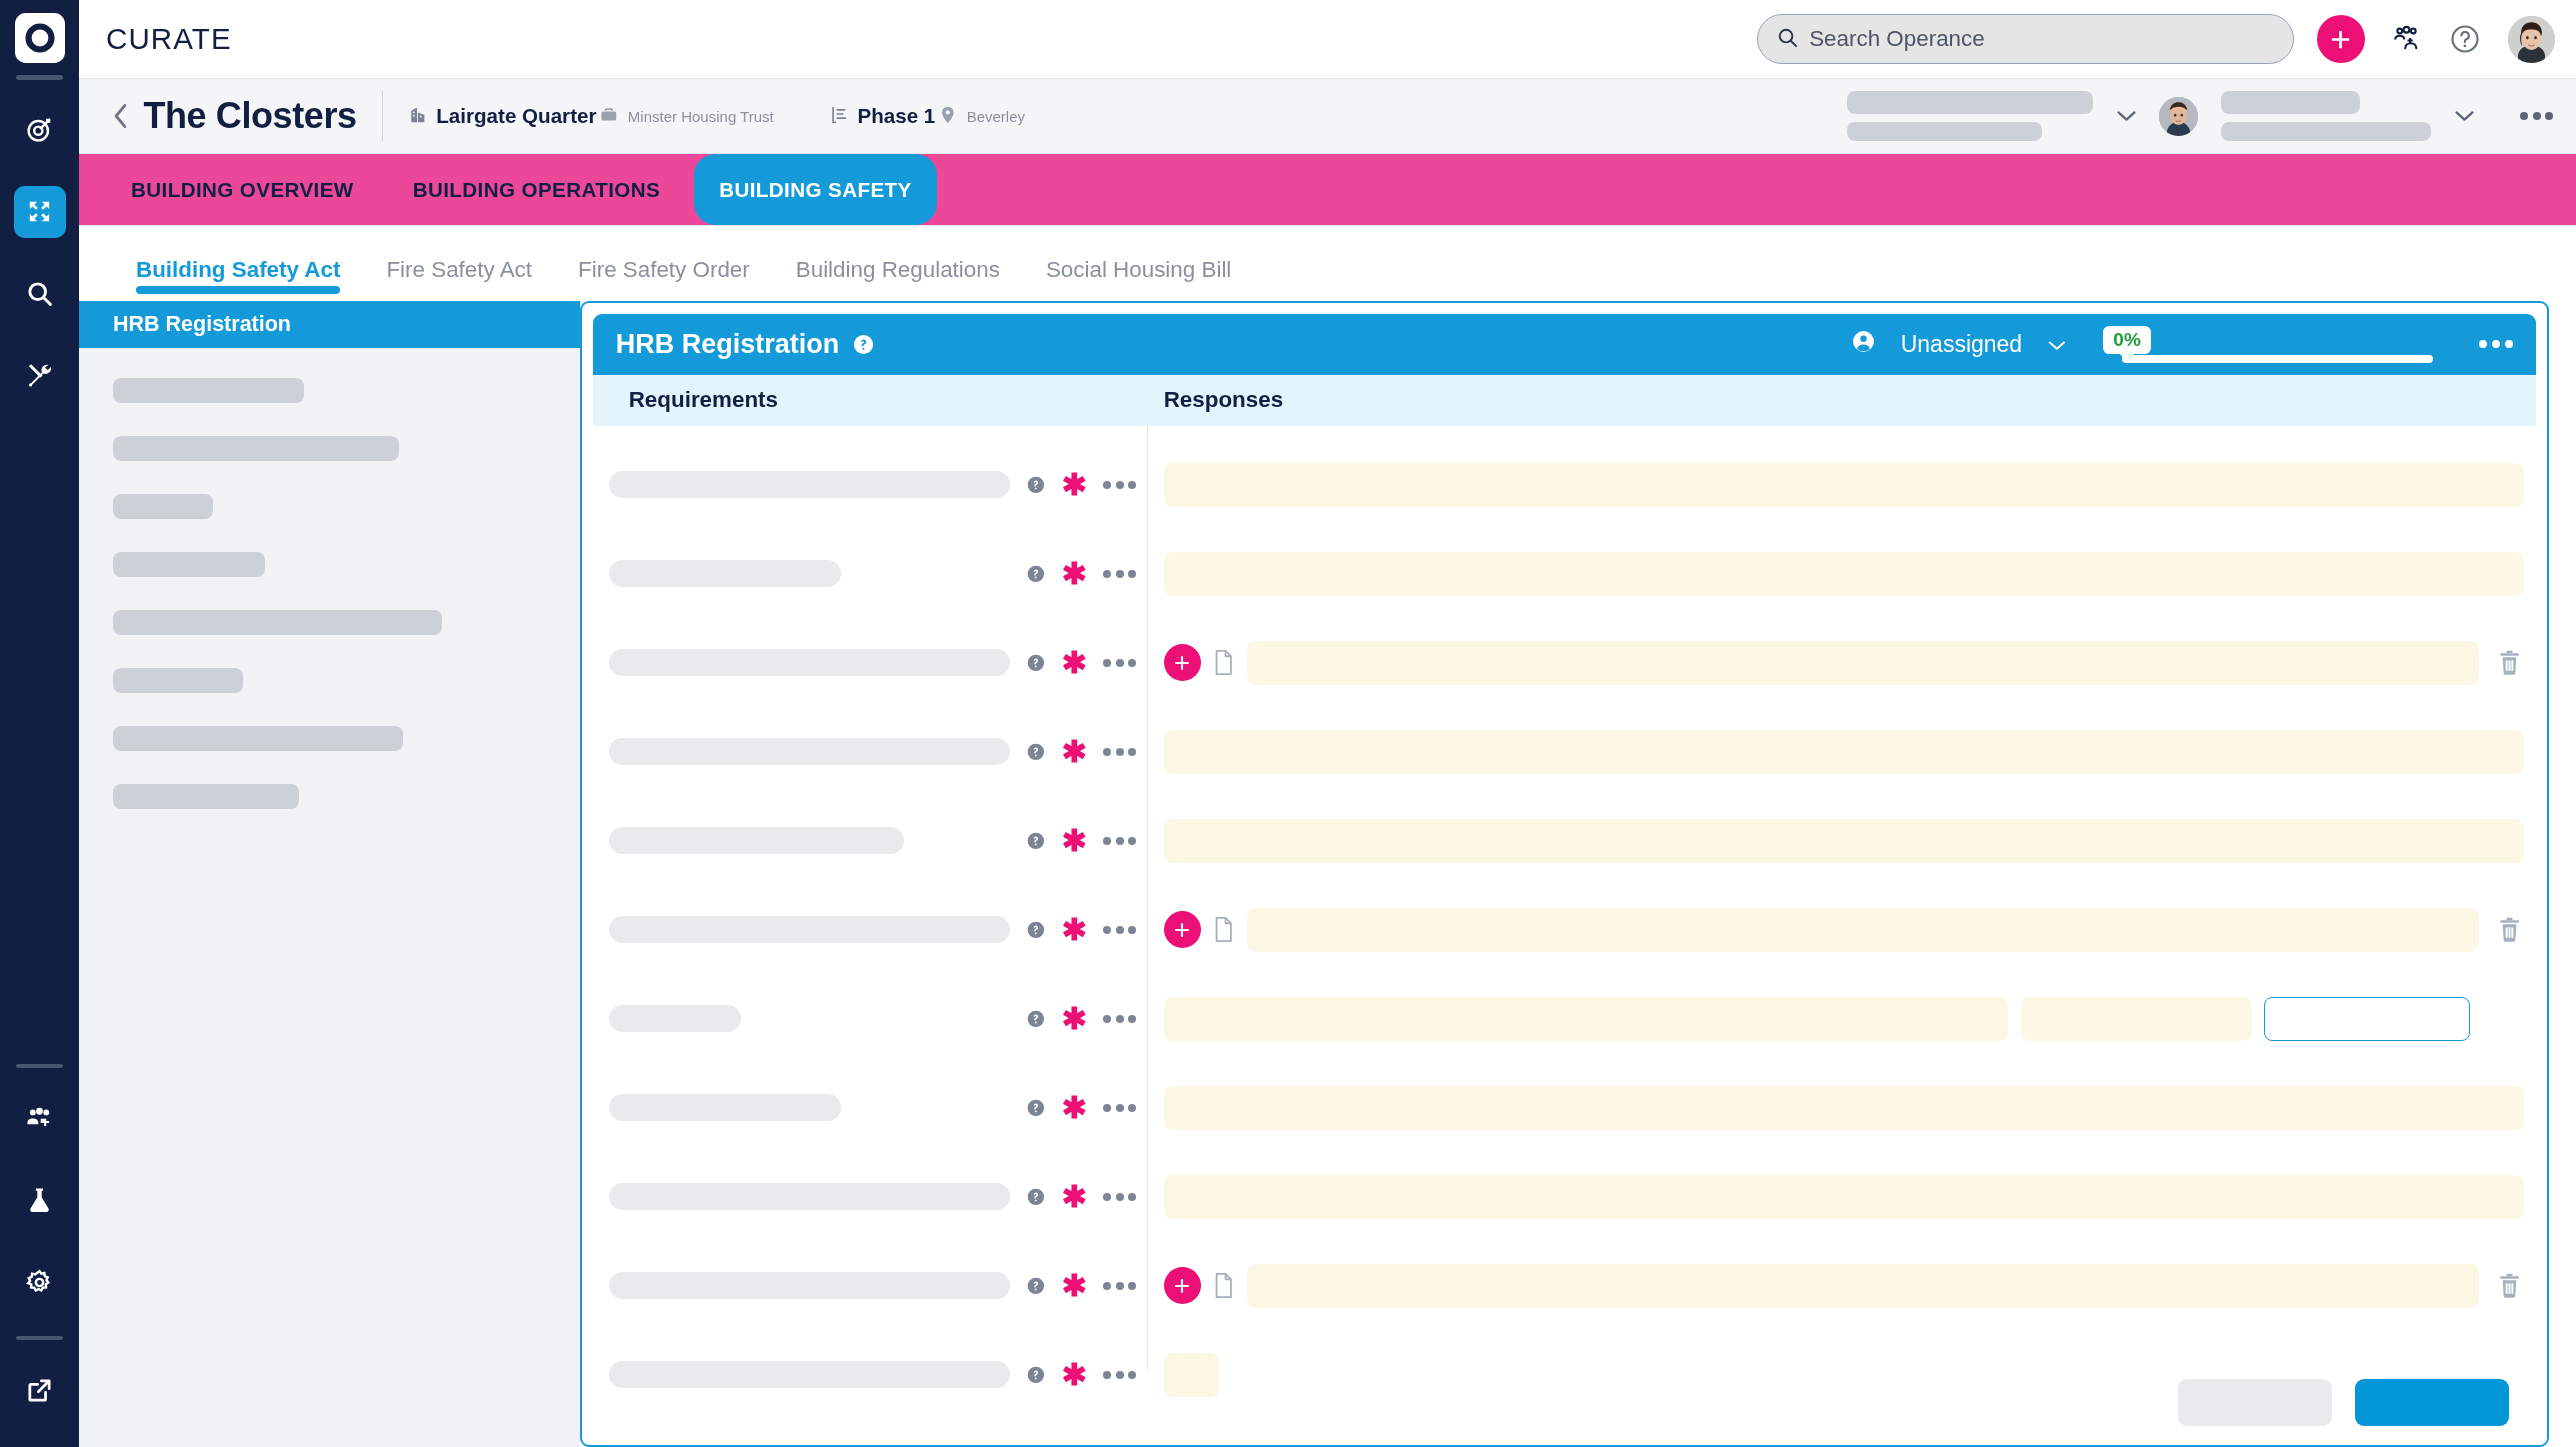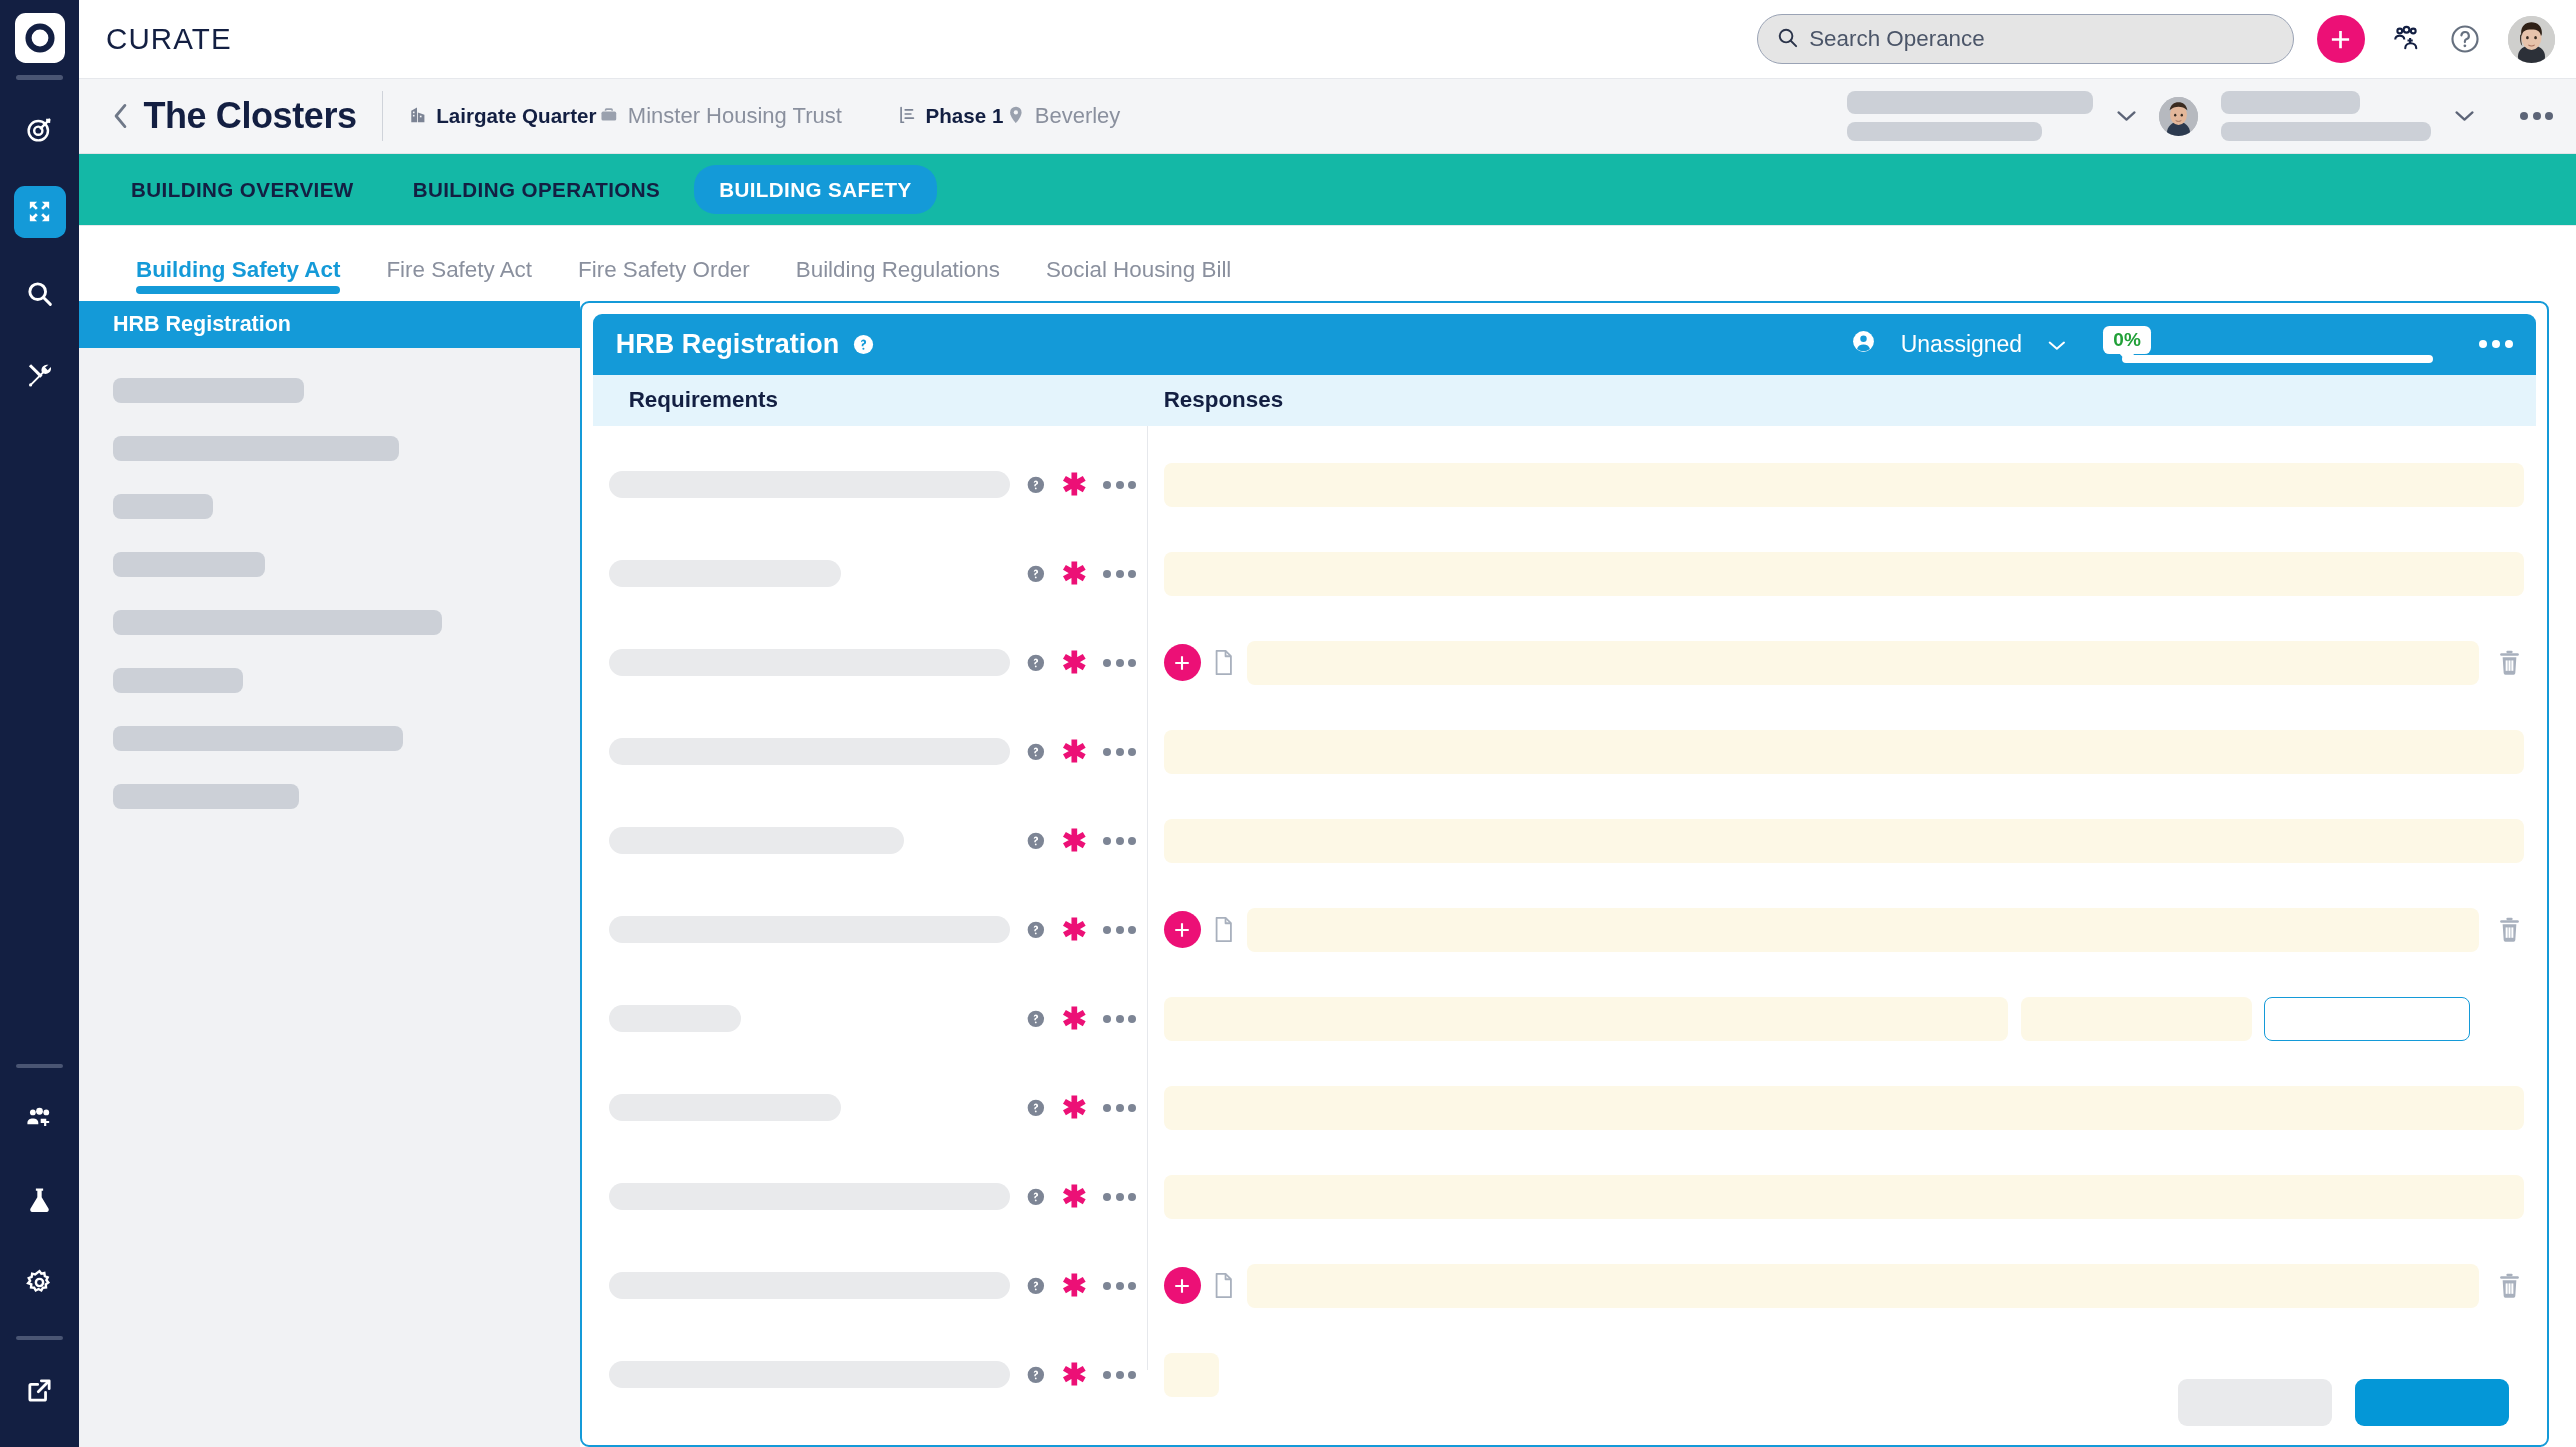--- a/index.html
+++ b/index.html
@@ -64,32 +64,32 @@
   .ctxbar {
     height: 75px; flex: 0 0 75px; background: #f4f5f7; display: flex; align-items: center;
     padding: 0 23px 0 23px; border-bottom: 0.9px solid #e2e4e8;
   }
   .back-chev { width: 36px; display: flex; align-items: center; justify-content: center; cursor: pointer; }
   .ctx-title { font-size: 36px; font-weight: bold; color: #131f42; margin-left: 5.4px; letter-spacing: -0.4px; }
   .ctx-divider { width: 0.9px; height: 50px; background: #cfd3da; margin: 0 25px; }
   .ctx-group { display: flex; flex-direction: row; gap: 2.7px; }
   .ctx-line { display: flex; align-items: center; gap: 9px; }
   .ctx-primary { font-size: 20.6px; font-weight: bold; color: #131f42; }
-  .ctx-secondary { font-size: 22px; color: #8a909e; }
+  .ctx-secondary { font-size: 15px; color: #8a909e; }
   .ctx-spacer { flex: 1 1 auto; }
   .skel { background: #ccd0d7; border-radius: 8px; }
   .skel-group { display: flex; flex-direction: column; gap: 8px; }
   .chev-btn { margin: 0 21.5px; cursor: pointer; display: flex; align-items: center; }
   .avatar-ctx { width: 39px; height: 39px; border-radius: 50%; overflow: hidden; background: #b9bcc4; position: relative; }
   .dots-btn { margin-left: 23px; cursor: pointer; display: flex; align-items: center; gap: 4.5px; }
   .dot { width: 8px; height: 8px; border-radius: 50%; background: #5c6477; }
 
   
   .pilltabs {
-    height: 72px; flex: 0 0 72px; background: #14b8a6; display: flex; align-items: center;
+    height: 72px; flex: 0 0 72px; background: #ec4899; display: flex; 
     padding-left: 27px; gap: 9px; border-bottom: 0.9px solid #e6e8ec;
   }
   .pill {
     padding: 12.5px 25px; border-radius: 21.5px; font-size: 20.6px; font-weight: bold;
     letter-spacing: 0.4px; color: #131f42; cursor: pointer; background: transparent;
     border: none; font-family: "Liberation Sans", sans-serif;
   }
   .pill.active { background: #149ad8; color: #ffffff; }
 
   

